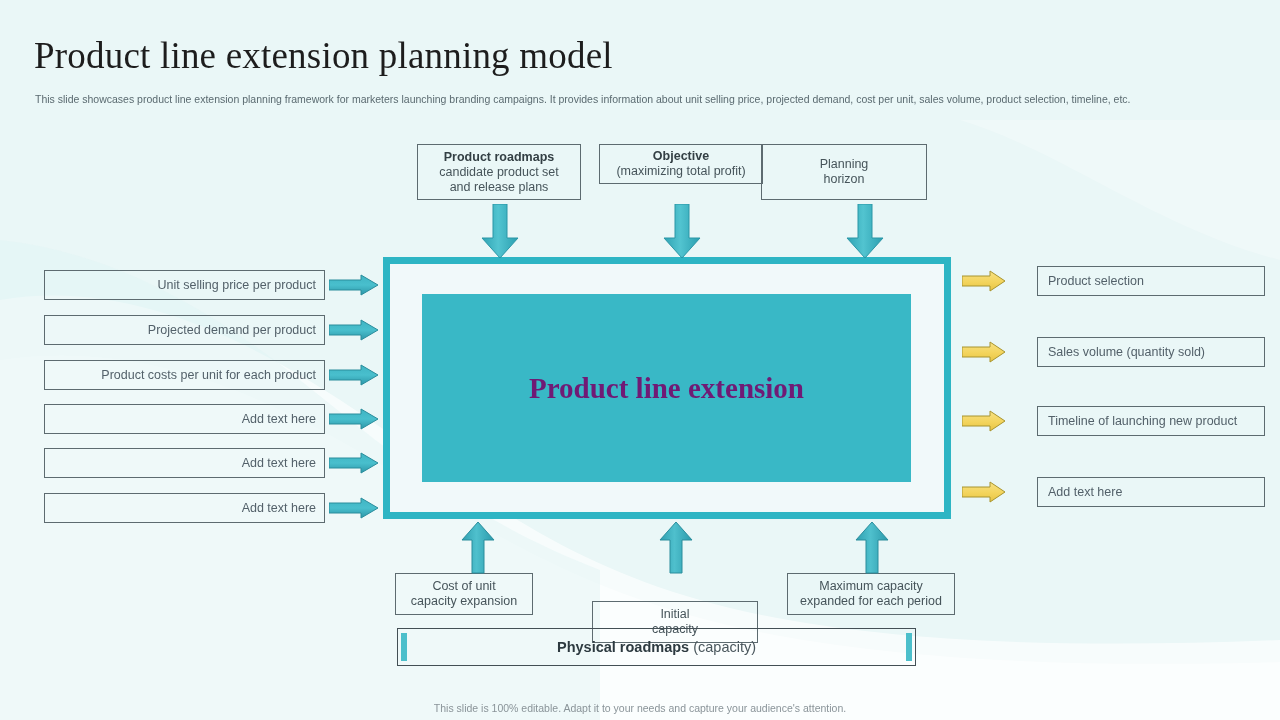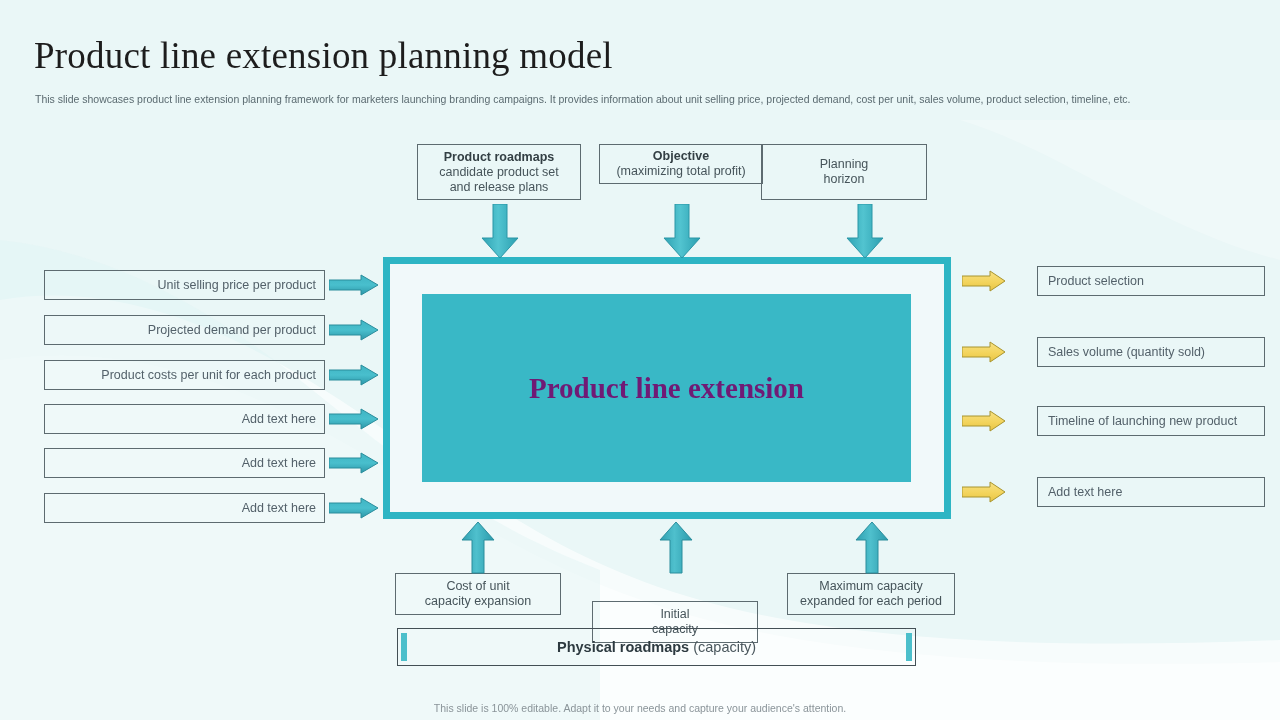--- a/index.html
+++ b/index.html
@@ -69,21 +69,21 @@
     display: block;
   }
   .pbox .sub { display: block; }
 
   
   #top-box-0 { left: 417px; top: 144px; width: 164px; height: 56px; }
   #top-box-1 { left: 599px; top: 144px; width: 164px; height: 40px; }
   #top-box-2 { left: 761px; top: 144px; width: 166px; height: 56px; }
 
   
-  #bot-box-0 { left: 395px; top: 573px; width: 166px; height: 42px; }
+  #bot-box-0 { left: 395px; top: 573px; width: 138px; height: 42px; }
   #bot-box-1 { left: 592px; top: 573px; width: 166px; height: 42px; margin-top: 28px; }
   #bot-box-2 { left: 787px; top: 573px; width: 168px; height: 42px; }
 
   
   .lbox {
     position: absolute;
     box-sizing: border-box;
     border: 1px solid #5d6b70;
     background: transparent;
     display: flex;

